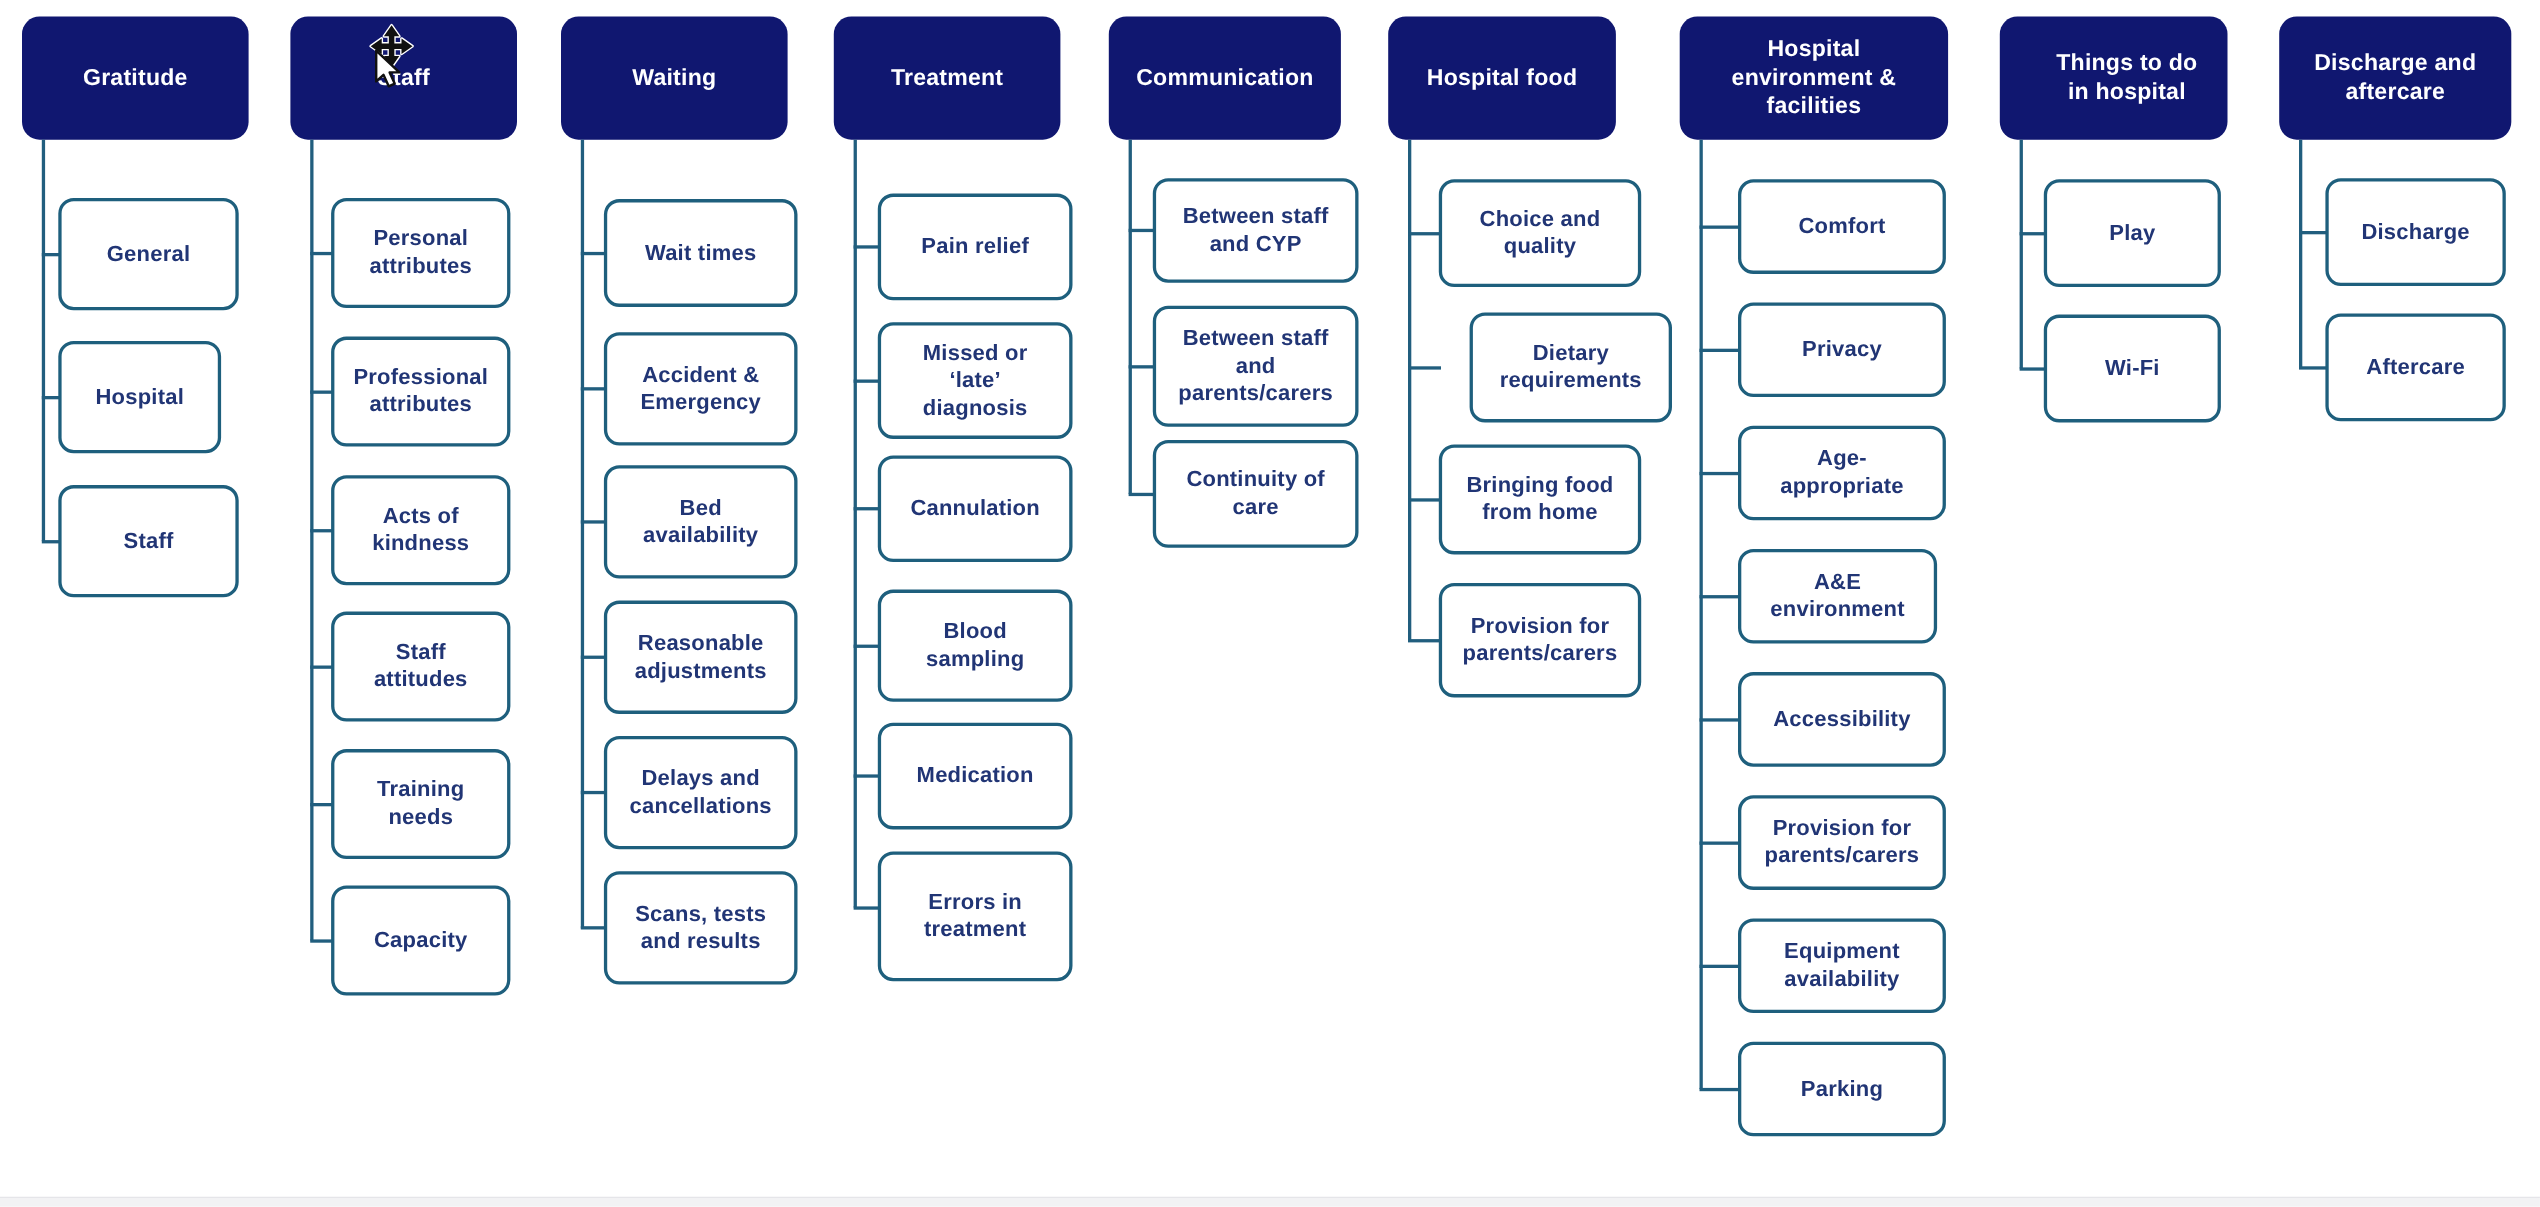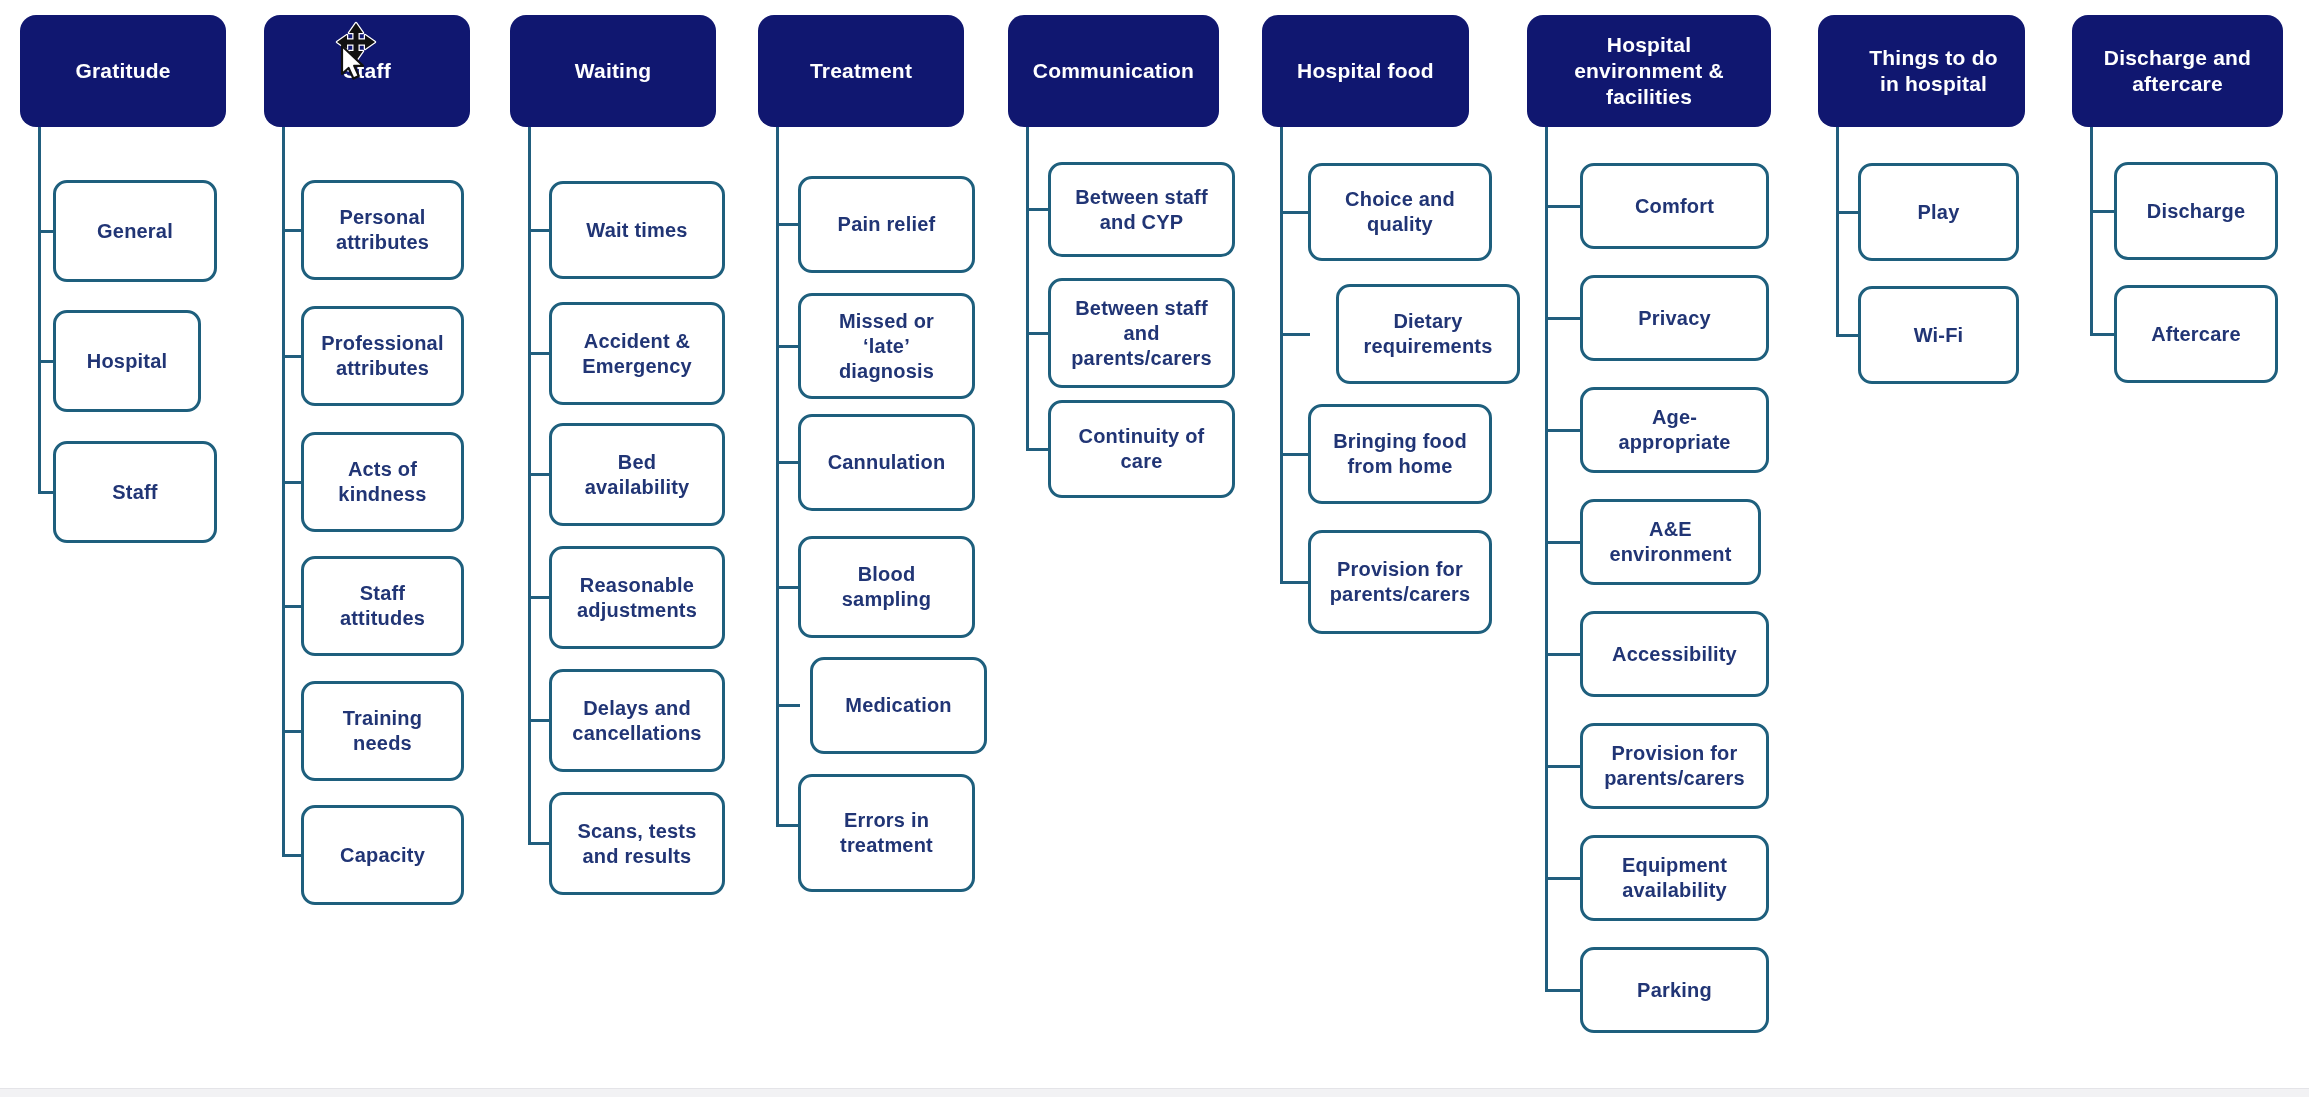--- a/index.html
+++ b/index.html
@@ -127,21 +127,21 @@
       </div>
       <div class="line" style="left: 776px; top: 461px; width: 24px; height: 3px;"></div>
       <div class="box-child" style="left: 798px; top: 414px; width: 177px; height: 97px;">
         <span>Cannulation</span>
       </div>
       <div class="line" style="left: 776px; top: 585.5px; width: 24px; height: 3px;"></div>
       <div class="box-child" style="left: 798px; top: 536px; width: 177px; height: 102px;">
         <span>Blood sampling</span>
       </div>
       <div class="line" style="left: 776px; top: 704px; width: 24px; height: 3px;"></div>
-      <div class="box-child" style="left: 798px; top: 657px; width: 177px; height: 97px; margin-left: 12px;">
+      <div class="box-child" style="left: 798px; top: 657px; width: 177px; height: 97px;">
         <span>Medication</span>
       </div>
       <div class="line" style="left: 776px; top: 823.5px; width: 24px; height: 3px;"></div>
       <div class="box-child" style="left: 798px; top: 774px; width: 177px; height: 118px;">
         <span>Errors in treatment</span>
       </div>
       <div class="box-header" style="left: 1008px; width: 211px;">
         <span>Communication</span>
       </div>
       <div class="line" style="left: 1026px; top: 127px; width: 3px; height: 322px;"></div>

